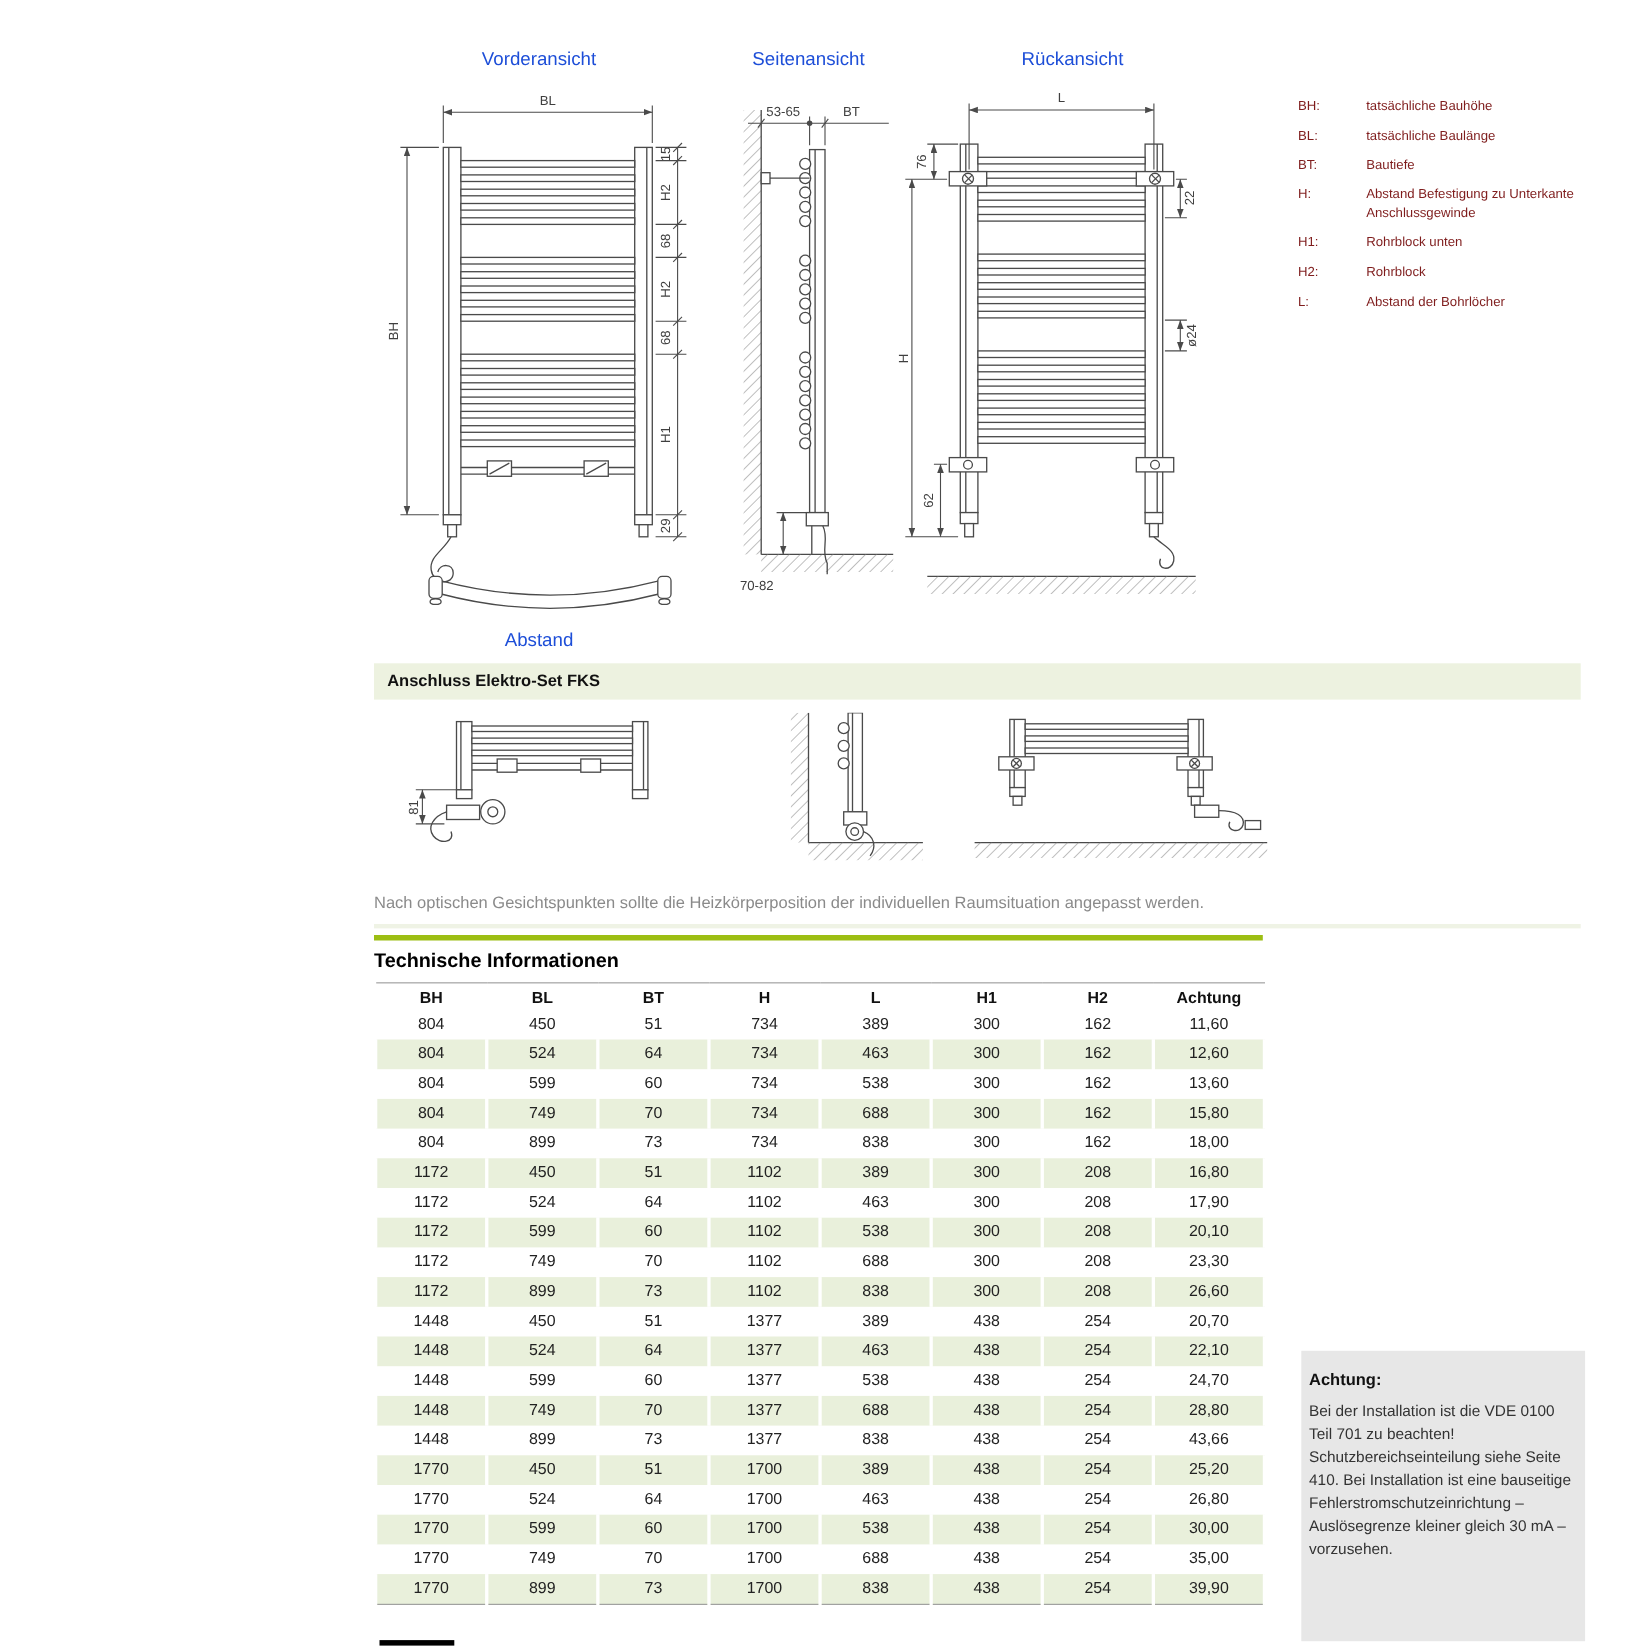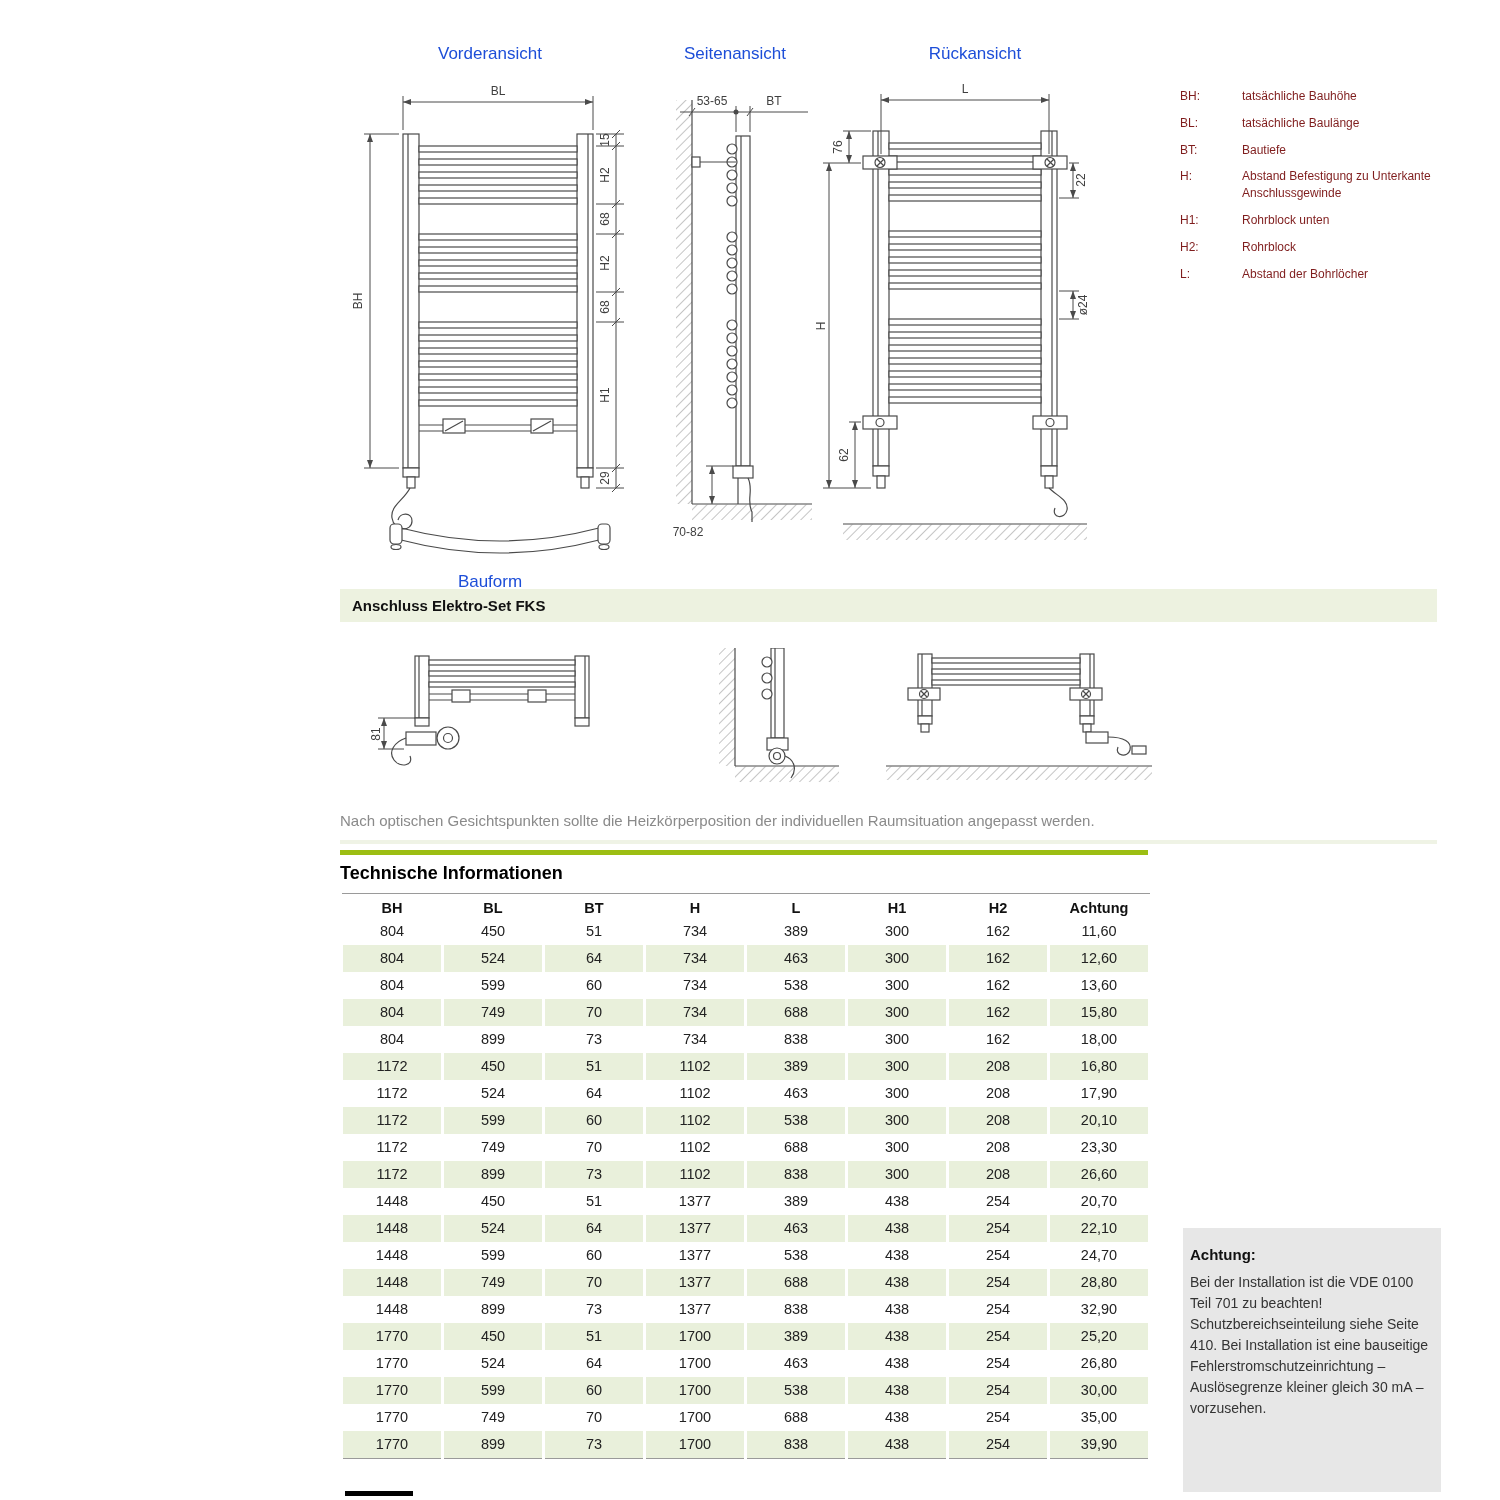--- a/index.html
+++ b/index.html
@@ -268,23 +268,23 @@
 <svg class="abs" style="left:385px;top:512px;" width="230" height="58" viewBox="0 0 230 58">
   <g stroke="#4a4a4a" stroke-width="1.2" fill="none">
     <path d="M16,16 Q115,42 214,16"></path>
     <path d="M16,28 Q115,54 214,28"></path>
     <rect x="5" y="12" width="12" height="20" rx="4" fill="#fff"></rect>
     <rect x="213" y="12" width="12" height="20" rx="4" fill="#fff"></rect>
     <ellipse cx="11" cy="35" rx="5" ry="2.5" fill="#fff"></ellipse>
     <ellipse cx="219" cy="35" rx="5" ry="2.5" fill="#fff"></ellipse>
   </g>
 </svg>
-<div class="abs view-title" style="left:360px;top:572px;width:260px;">Bauform</div>
-
-<div class="abs band-title" style="left:340px;top:589px;">Anschluss Elektro-Set FKS</div>
+<div class="abs view-title" style="left:360px;top:572px;width:260px;">Abstand</div>
+
+<div class="abs band-title" style="left:340px;top:603px;">Anschluss Elektro-Set FKS</div>
 
 <svg class="abs" style="left:370px;top:648px;" width="270" height="160" viewBox="0 0 270 160">
   <defs>
     <marker id="arE" markerWidth="9" markerHeight="7" refX="8" refY="3" orient="auto-start-reverse">
       <path d="M0,0 L8,3 L0,6 Z" fill="#4a4a4a"></path>
     </marker>
   </defs>
   <g stroke="#4a4a4a" stroke-width="1.2" fill="none">
     <rect x="45" y="8" width="14" height="62" fill="#fff"></rect>
       <line x1="49" y1="8" x2="49" y2="70"></line>
@@ -530,21 +530,21 @@
           <td>28,80</td>
         </tr>
         <tr>
           <td>1448</td>
           <td>899</td>
           <td>73</td>
           <td>1377</td>
           <td>838</td>
           <td>438</td>
           <td>254</td>
-          <td>32,90</td>
+          <td>43,66</td>
         </tr>
         <tr class="alt">
           <td>1770</td>
           <td>450</td>
           <td>51</td>
           <td>1700</td>
           <td>389</td>
           <td>438</td>
           <td>254</td>
           <td>25,20</td>

